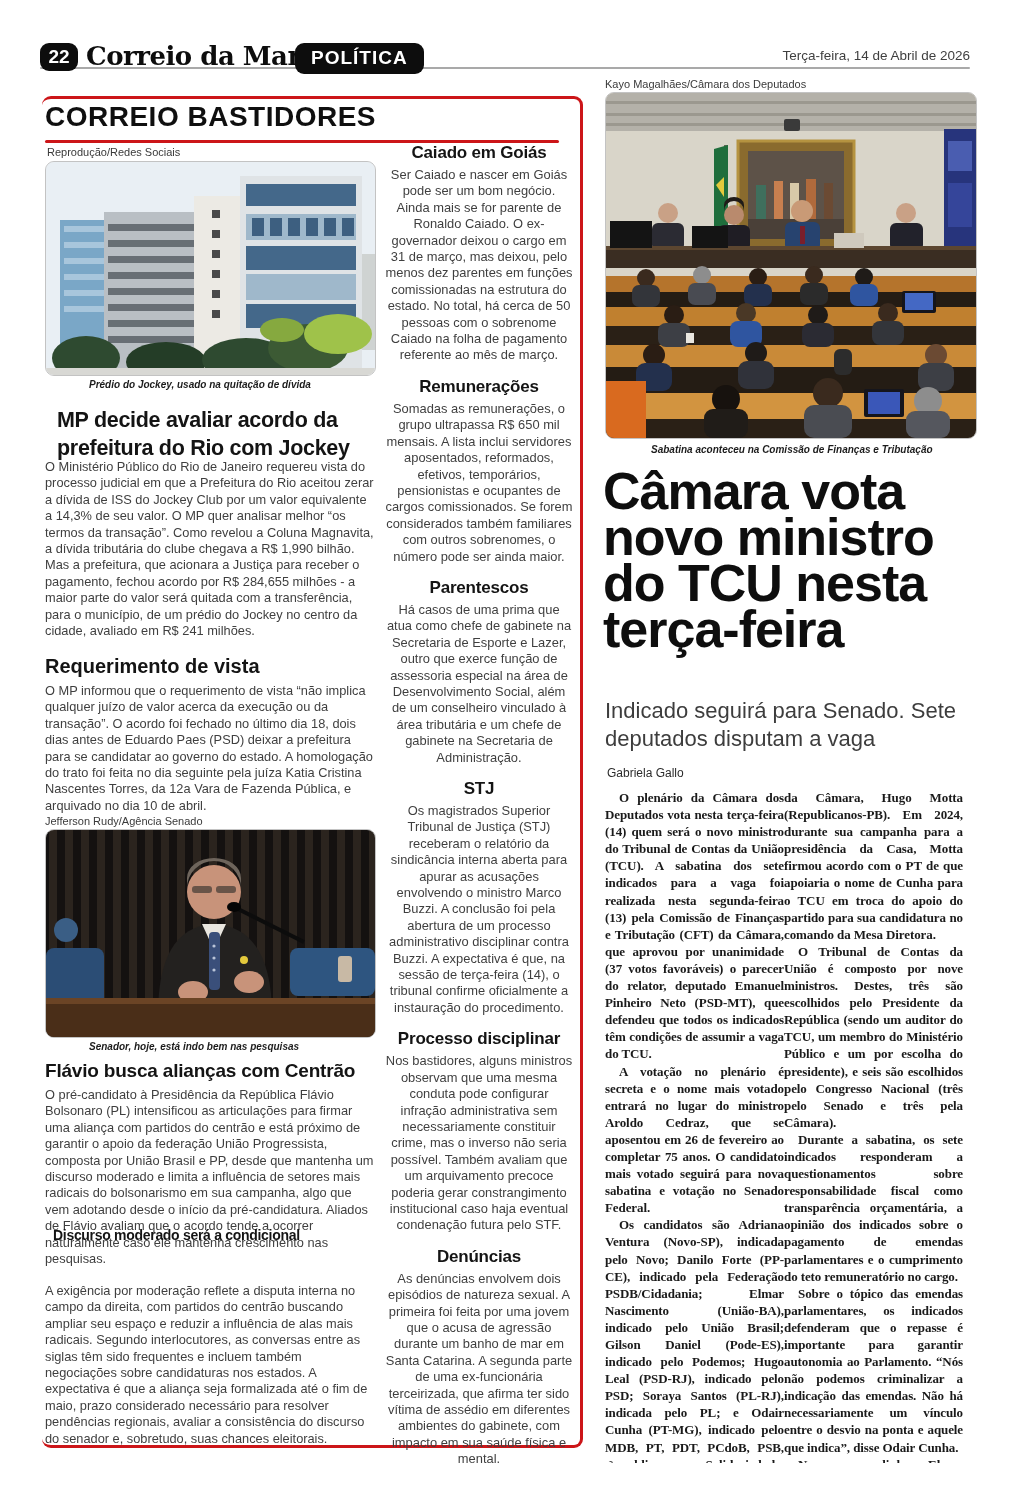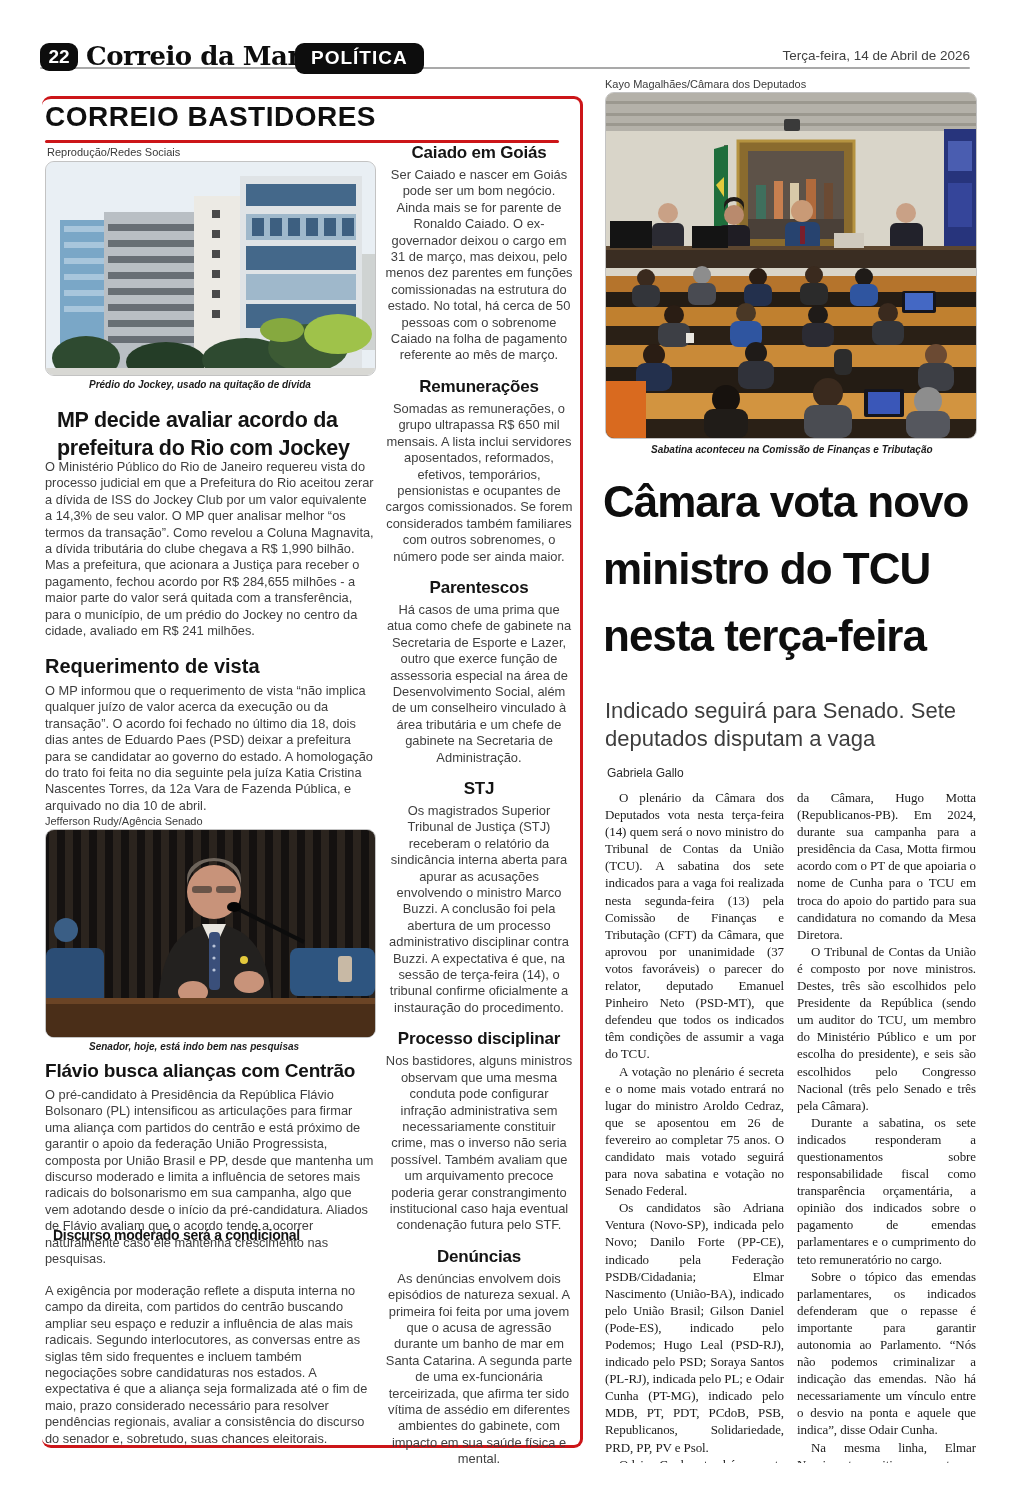--- a/index.html
+++ b/index.html
@@ -26,25 +26,25 @@
   .bastidores-title{left:3px;top:2px;font-size:28px;font-weight:800;letter-spacing:0.5px;color:#0f0f0f;white-space:nowrap;}
   .bastidores-rule{left:3px;top:41px;width:514px;height:3px;background:#cc1518;}
   .sansbody{font-size:12.8px;line-height:16.4px;color:#3f3f3f;}
   .h-md{font-weight:700;color:#141414;}
   
   .briefs{left:343px;top:44px;width:188px;text-align:center;}
   .brief{margin-bottom:13px;}
   .brief h3{margin:0 0 4px 0;font-size:17px;letter-spacing:-0.2px;font-weight:700;color:#141414;white-space:nowrap;}
   .brief p{margin:0;font-size:12.9px;line-height:16.4px;color:#3f3f3f;}
   
-  .main-headline{left:603px;top:468px;width:376px;font-size:44px;line-height:67px;font-weight:700;
+  .main-headline{left:603px;top:468px;width:376px;font-size:52px;line-height:46px;font-weight:700;
                  letter-spacing:-1px;color:#0e0e0e;}
   .main-subhead{left:605px;top:697px;width:374px;font-size:22px;line-height:27.5px;color:#3d3d3d;}
   .byline{left:607px;top:766px;font-size:12px;color:#2b2b2b;}
-  .serif-cols{left:605px;top:789px;width:372px;height:674px;display:flex;gap:13px;overflow:hidden;}
+  .serif-cols{left:605px;top:789px;width:372px;height:674px;display:flex;overflow:hidden;font-weight:bold;}
   .serif-col{width:179px;font-family:"Liberation Serif",serif;font-size:13px;line-height:17.1px;
              color:#1a1a1a;text-align:justify;letter-spacing:-0.1px;}
   .serif-col p{margin:0;text-indent:14px;}
   .serif-col p.cont{text-indent:0;}
 </style>
 </head>
 <body>
 
 <div id="page">
 

